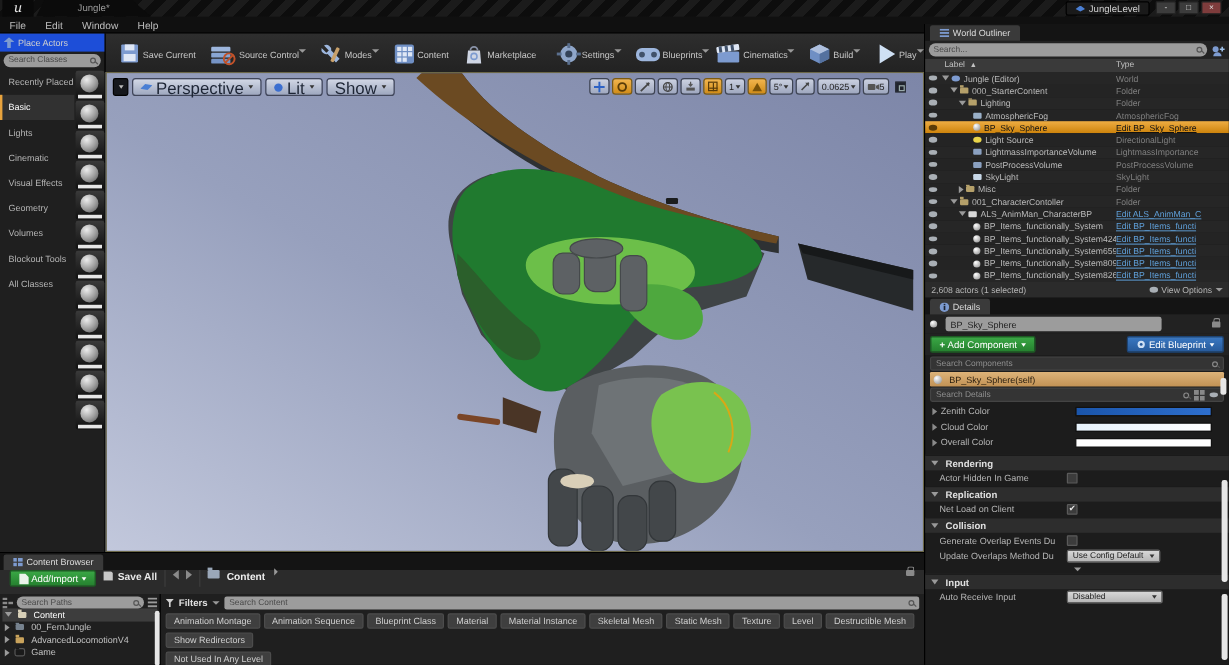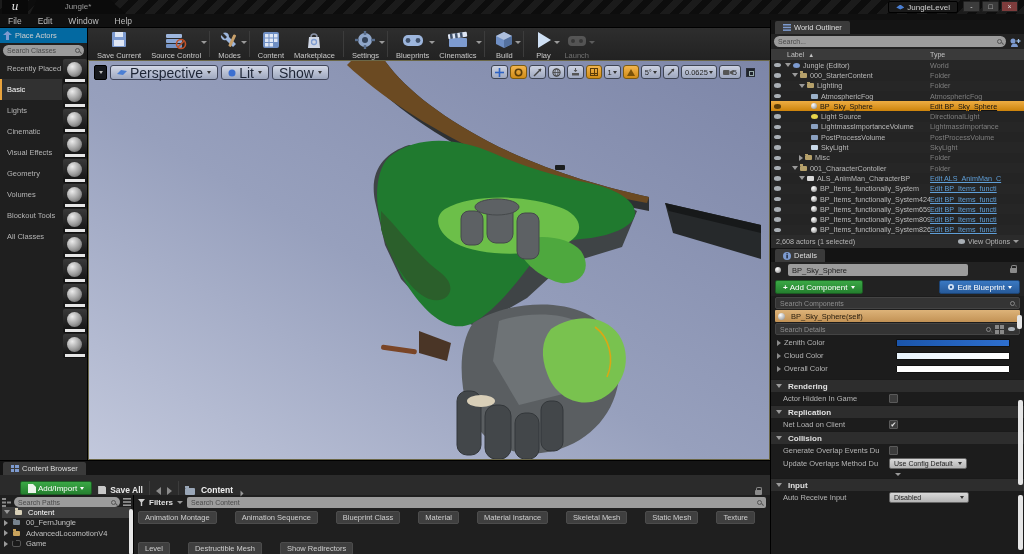--- a/index.html
+++ b/index.html
@@ -19,31 +19,31 @@
 #cap-icon{width:8px;height:5px;background:#4a7fd4;clip-path:polygon(50% 0,100% 60%,50% 100%,0 60%)}
 .winbtn{top:1px;width:17px;height:11px;background:#3c3c3c;border:1px solid #222;color:#ddd;
   font-size:7px;text-align:center;line-height:10px;border-radius:1px}
 
 #menubar{left:0;top:14px;width:1024px;height:14px;background:#101010;border-bottom:1px solid #000;
   display:flex;align-items:center;gap:16px;padding-left:8px}
 .menu-item{font-size:8.5px;color:#bdbdbd}
 
 #toolbar{left:88px;top:28px;width:682px;height:32px;background:linear-gradient(#2e2e2e,#222);
   display:flex;align-items:flex-start;padding:1px 2px 0 4px}
-.tbtn{display:flex;flex-direction:column;align-items:center;justify-content:flex-start;
+.tbtn{display:flex;flex-direction:row;align-items:center;justify-content:flex-start;
   padding:1px 5px 0 5px;height:31px;position:relative}
 .tbtn .lbl{font-size:7.5px;color:#c8c8c8;margin-top:1px;white-space:nowrap}
 .tbtn svg{display:block}
 .tb-caret{width:0;height:0;border-left:3px solid transparent;border-right:3px solid transparent;
   border-top:3px solid #9a9a9a;position:absolute;right:-1px;top:12px}
 .tsep{width:1px;height:26px;background:#3c3c3c;margin:2px 3px 0 3px}
 .disabled{opacity:.45}
 
 #left-panel{left:0;top:28px;width:88px;height:432px;background:#1f1f1f;border-right:1px solid #000}
-#pa-header{height:15px;background:#0369a1;display:flex;align-items:center;gap:3px;padding:0 3px}
+#pa-header{height:15px;background:#1d4ed8;display:flex;align-items:center;gap:3px;padding:0 3px}
 #pa-header .t{font-size:7.5px;color:#cfcfcf}
 .srch{background:#9c9c9c;border-radius:6px;height:11px;display:flex;align-items:center;
   padding:0 4px;color:#4a4a4a;font-size:7px;position:relative}
 #pa-search{margin:2px 3px}
 .mag{width:5px;height:5px;border:1px solid #555;border-radius:50%;position:relative;flex:none}
 .mag::after{content:"";position:absolute;width:3px;height:1px;background:#555;
   right:-2.5px;bottom:-1px;transform:rotate(45deg)}
 .cat{height:21px;display:flex;align-items:center;padding-left:7px;font-size:7.5px;color:#b4b4b4;width:62px}
 .cat.sel{background:#313131;border-left:2px solid #e8a33d;color:#fff;padding-left:5px}
 #thumbs{position:absolute;left:62px;top:30px;width:26px}
@@ -123,36 +123,36 @@
 .sect{height:13px;background:#2d2d2d;border-top:1px solid #1a1a1a;display:flex;align-items:center;
   gap:4px;padding-left:5px;font-size:8px;color:#e0e0e0;font-weight:bold}
 .chk{width:9px;height:9px;background:#3c3c3c;border:1px solid #5a5a5a;border-radius:1px;
   font-size:7px;color:#e8e8e8;text-align:center;line-height:8px}
 .dd{height:11px;background:linear-gradient(#d8d8d8,#b5b5b5);border:1px solid #666;border-radius:2px;
   color:#222;font-size:7px;display:flex;align-items:center;gap:4px;padding:0 4px;white-space:nowrap}
 .dd.dim{background:#8f8f8f;color:#3c3c3c}
 .vscroll{position:absolute;width:5px;background:#e6e6e6;border-radius:2px}
 
 #bottom-panel{left:0;top:460px;width:770px;height:94px;background:#1f1f1f;border-top:1px solid #000}
-#cb-actionbar{height:20px;background:#2b2b2b;display:flex;align-items:flex-end;gap:6px;padding:0 20px;position:relative}
+#cb-actionbar{height:20px;background:#2b2b2b;display:flex;align-items:flex-start;gap:6px;padding:0 8px;position:relative}
 .floppy{width:8px;height:8px;background:#c8c8c8;clip-path:polygon(0 0,80% 0,100% 20%,100% 100%,0 100%)}
 .navtri{width:0;height:0;border-top:4px solid transparent;border-bottom:4px solid transparent}
 .tri-l{border-right:5px solid #8a8a8a}
 .tri-r2{border-left:5px solid #8a8a8a}
 .fldr{width:10px;height:7px;background:#9aa7b8;border-radius:1px;position:relative}
 .fldr::before{content:"";position:absolute;left:0;top:-2px;width:4px;height:2px;background:inherit}
 .crumb{font-size:8.5px;color:#f0f0f0;font-weight:bold}
 #cb-body{display:flex;height:73px}
 #cb-left{width:134px;border-right:1px solid #000;padding:2px;position:relative}
 .treerow{height:10.5px;display:flex;align-items:center;gap:3px;font-size:7.5px;color:#c0c0c0;padding-left:2px}
 .treerow.sel{background:#3d3d3d;color:#fff}
 #cb-right{flex:1;padding:2px 4px;position:relative}
 #filters-row{display:flex;align-items:center;gap:4px}
 .funnel{width:7px;height:7px;background:#cfcfcf;clip-path:polygon(0 0,100% 0,60% 45%,60% 100%,40% 100%,40% 45%)}
-.chips{display:flex;flex-wrap:wrap;gap:18px;margin-top:3px}
+.chips{display:flex;flex-wrap:wrap;gap:3px;margin-top:3px}
 .chip{height:13px;background:#3f3f3f;border:1px solid #4c4c4c;border-radius:2px;display:flex;
   align-items:center;padding:0 6px;font-size:7.5px;color:#cfcfcf;white-space:nowrap}
 .viewopt{display:flex;align-items:center;gap:3px}
 .small-caret{width:0;height:0;border-left:3px solid transparent;border-right:3px solid transparent;
   border-top:3px solid #9a9a9a}
 </style>
 </head>
 <body>
 
 <div id="titlebar" class="abs">

